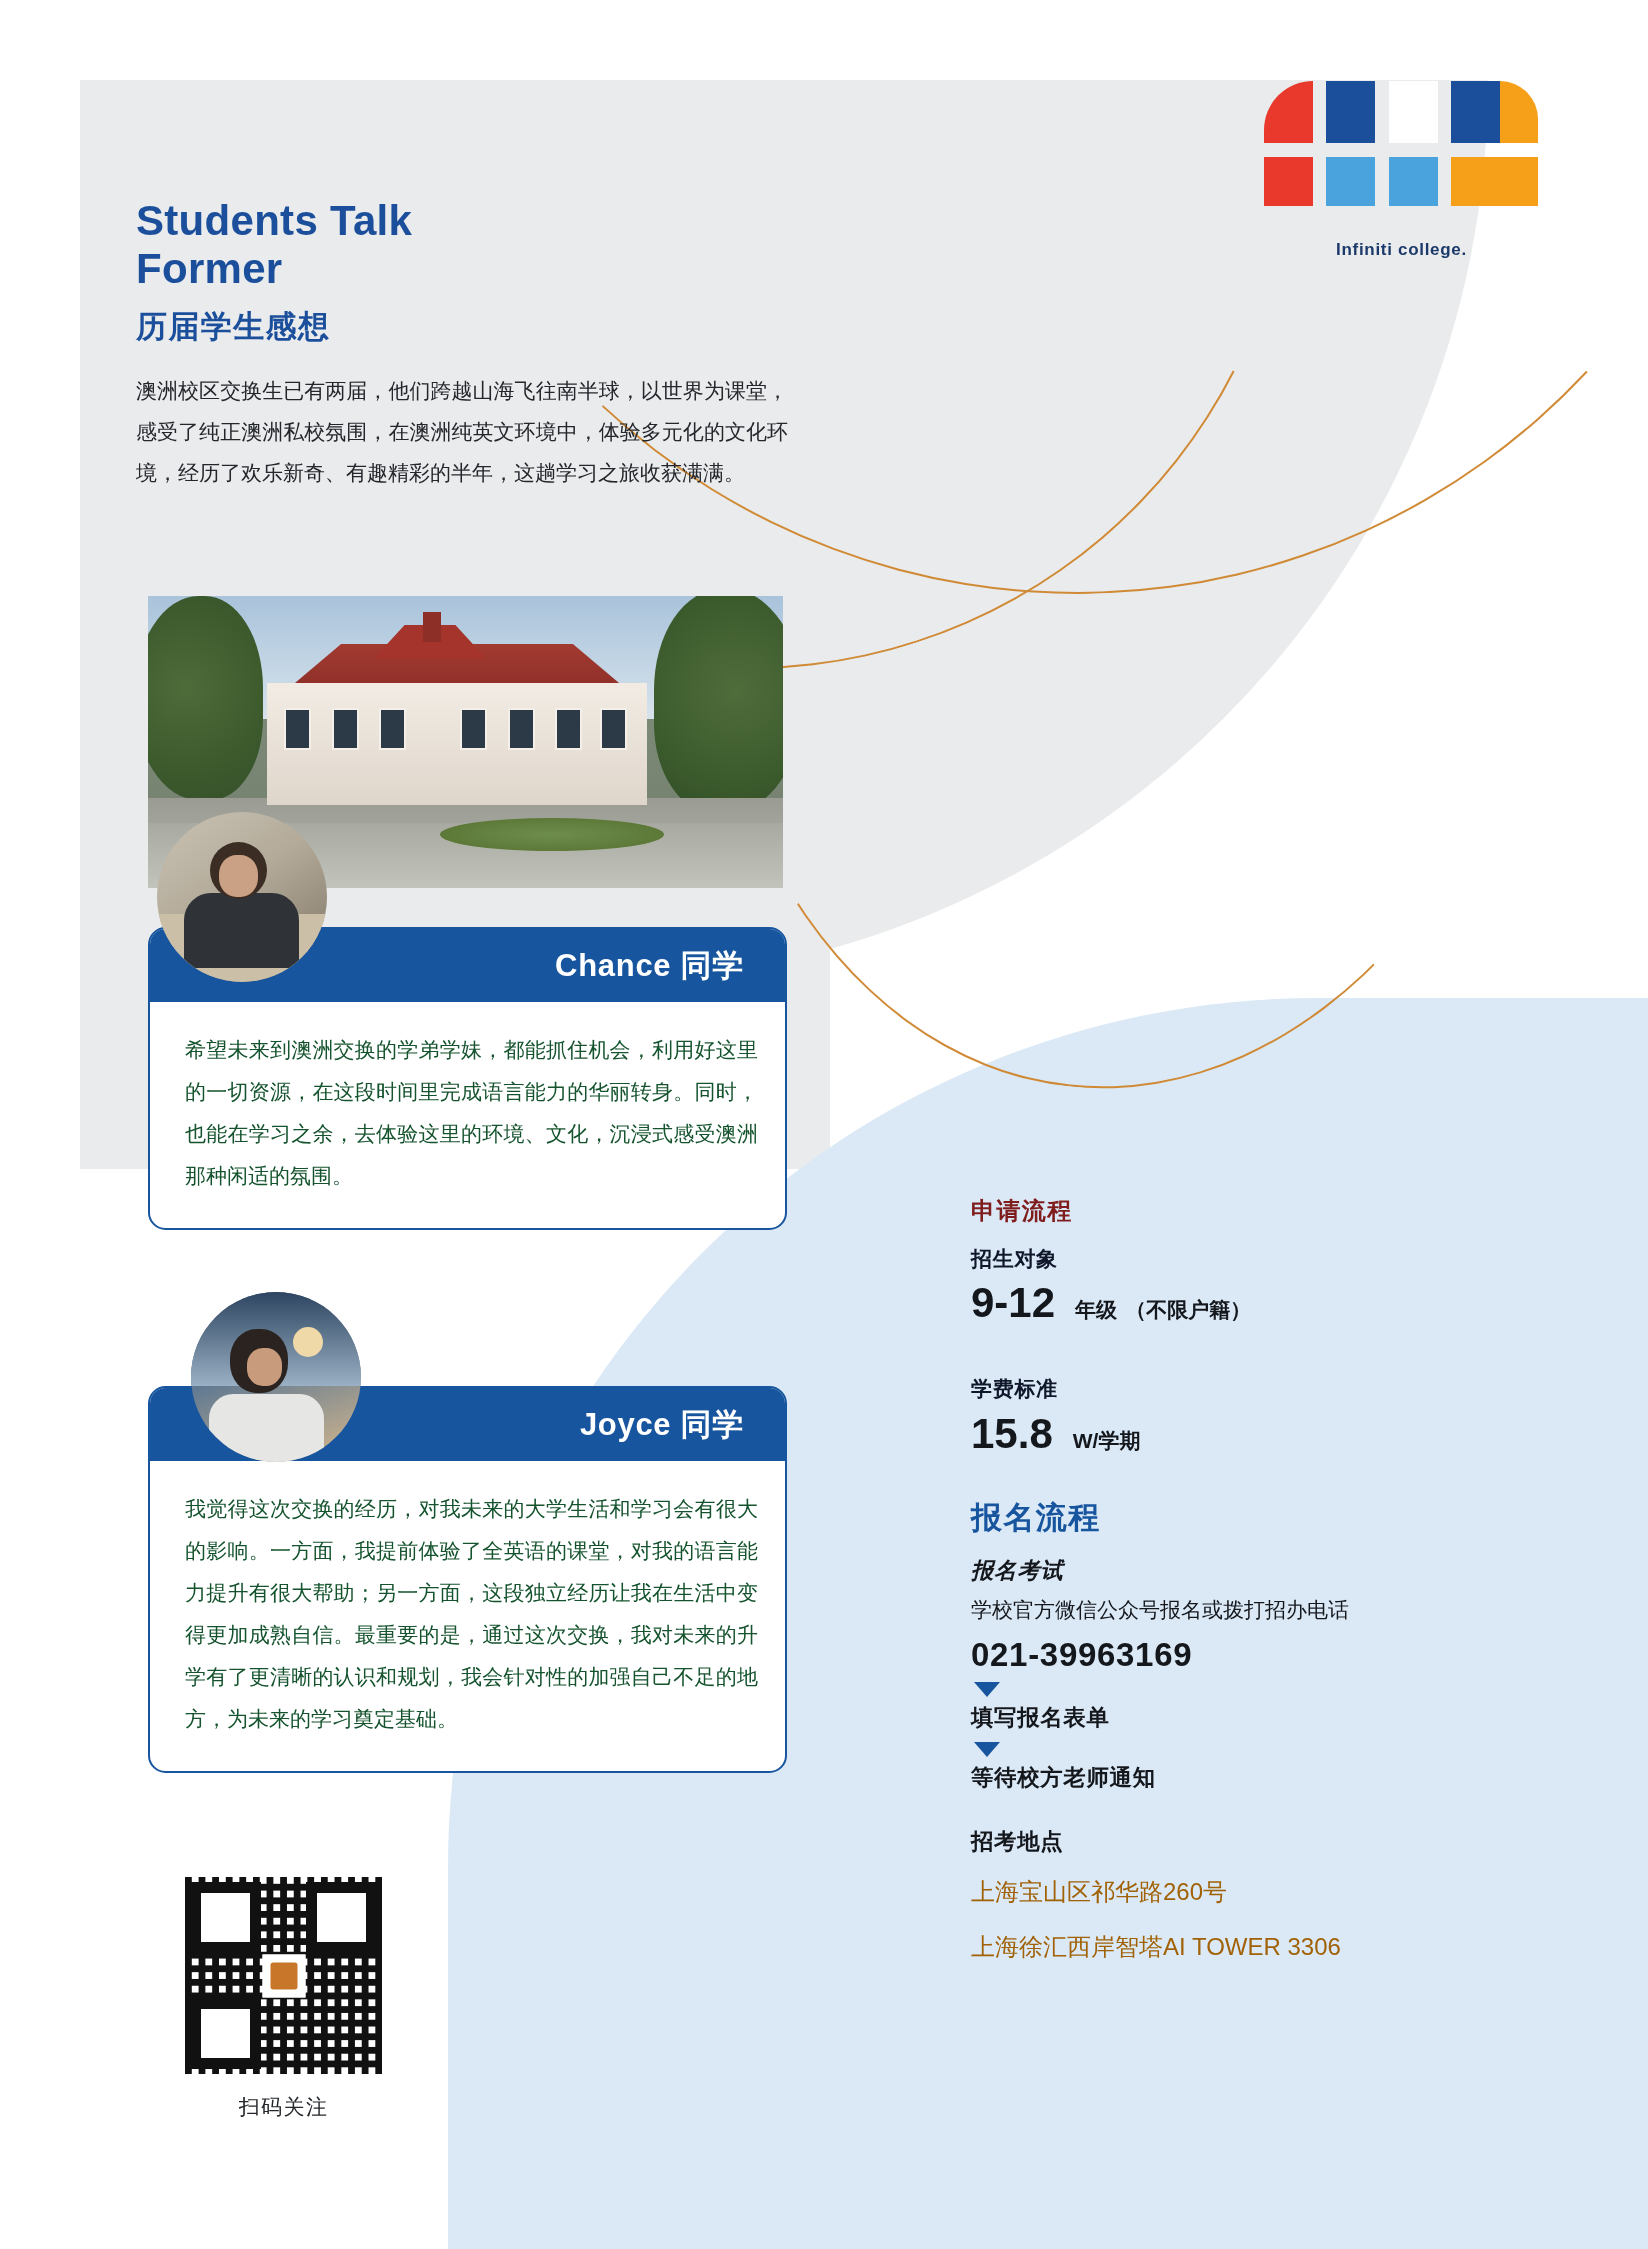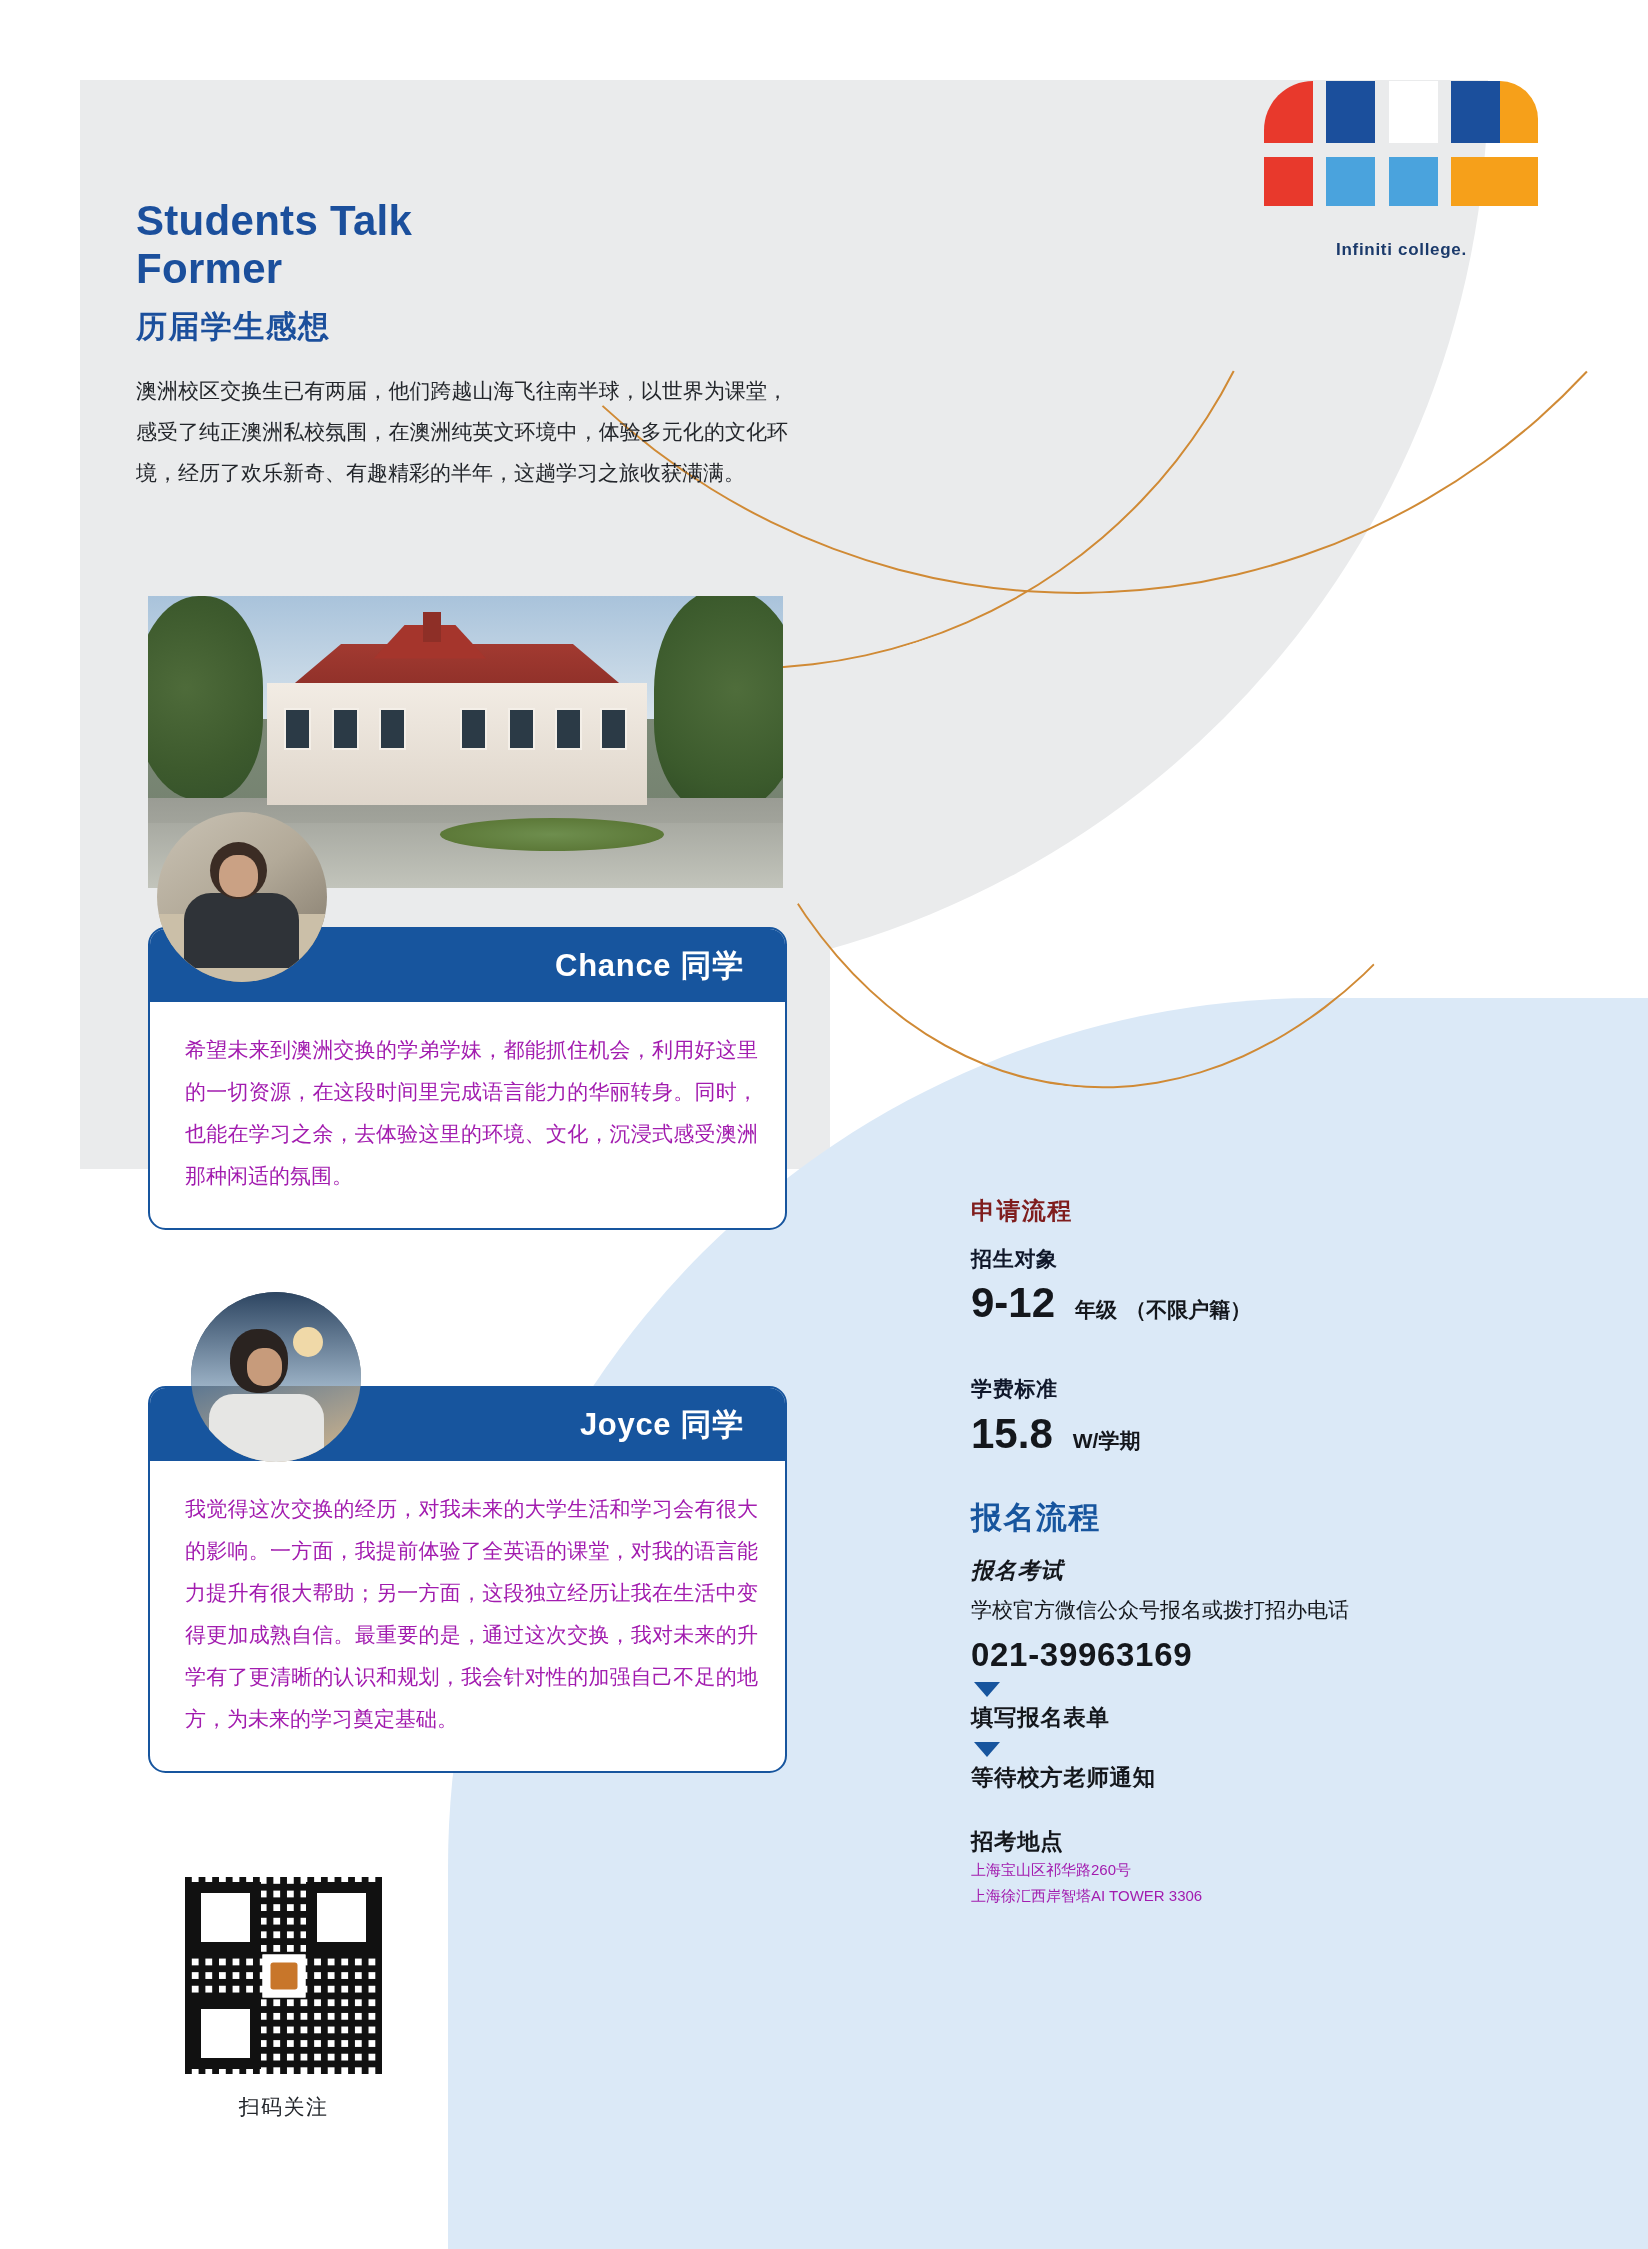--- a/index.html
+++ b/index.html
@@ -228,21 +228,21 @@
   .card-head .nm {
     font-size: 31px;
     font-weight: bold;
     letter-spacing: 0.7px;
     text-align: center;
   }
   .card-body {
     padding: 27px 27px 31px 35px;
     font-size: 21px;
     line-height: 2.0;
-    color: #a21caf;
+    color: #14532d;
     text-align: justify;
   }
 
   
   .qr-wrap { position: absolute; left: 175px; top: 1873px; width: 217px; text-align: center; }
   .qr {
     width: 197px; height: 197px; margin: 0 auto;
     background-color: #ffffff;
     background-image:
       repeating-linear-gradient(90deg, #111 0 6.8px, transparent 6.8px 13.6px),
@@ -329,21 +329,21 @@
   }
   .arrow-down {
     width: 0; height: 0;
     border-left: 13.6px solid transparent;
     border-right: 13.6px solid transparent;
     border-top: 15px solid #17559e;
     margin: 8.1px 0 5.4px 2.7px;
   }
   .rc-step { font-size: 22.4px; font-weight: bold; color:#14171c; letter-spacing: 0.7px; }
   .rc-addr-title { margin-top: 33px; font-size: 22.4px; font-weight: bold; color:#14171c; letter-spacing:0.7px; }
-  .rc-addr { margin-top: 1px; font-size: 15px; line-height: 1.65; color:#a21caf; }
+  .rc-addr { margin-top: 15px; font-size: 24px; line-height: 1.65; color:#a16207; }
 </style>
 </head>
 <body>
 
 <div id="page">
 
   <div class="bg-grey-round"></div>
   <div class="bg-grey"></div>
   <div class="bg-blue-round"></div>
   <div class="arc arc1"></div>

